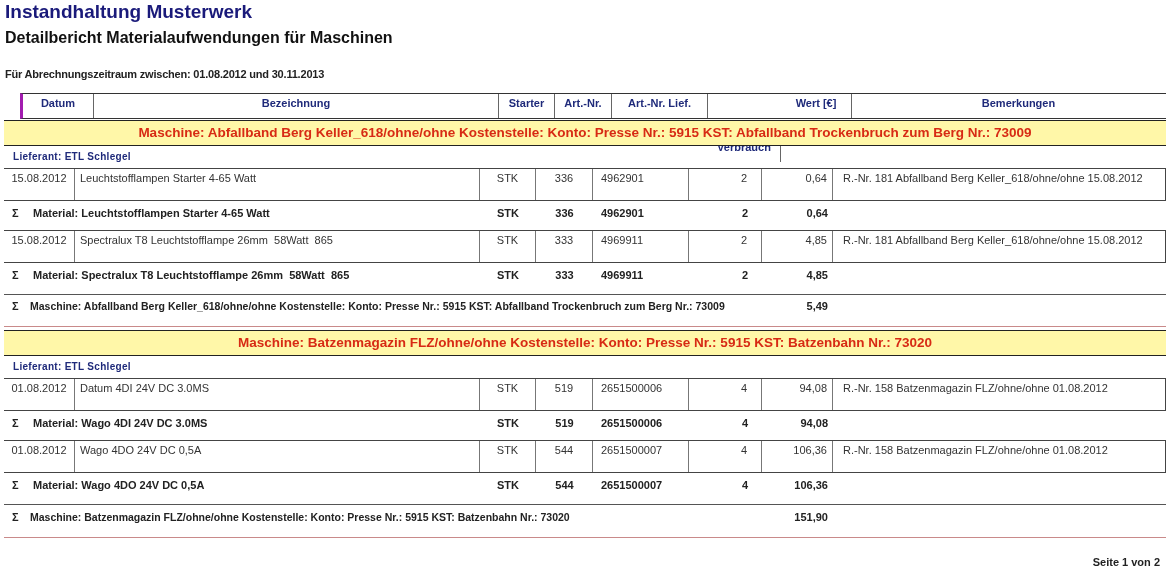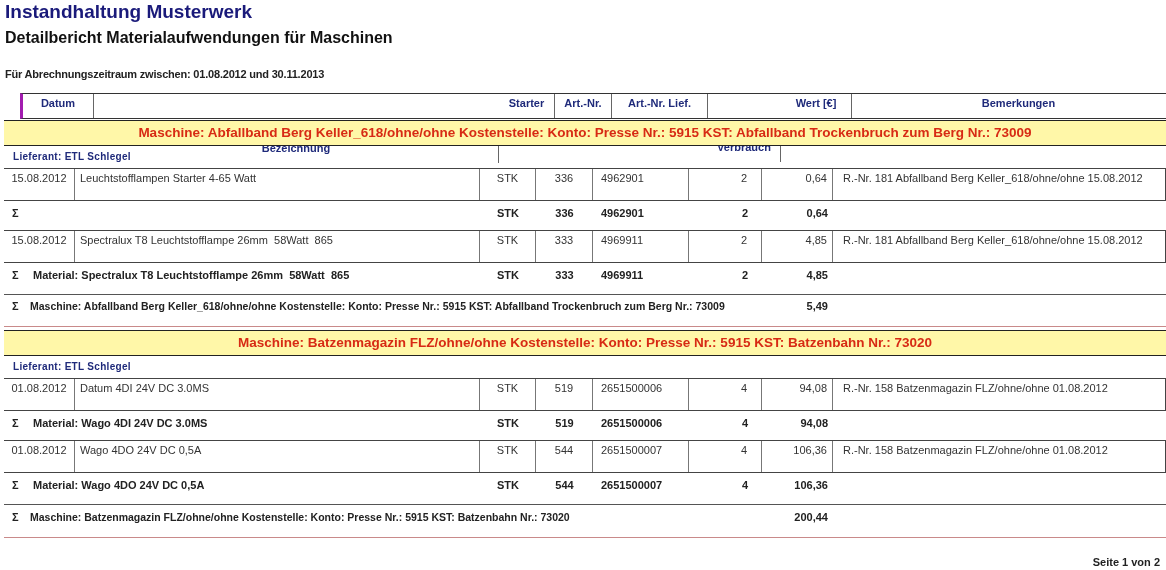--- a/index.html
+++ b/index.html
@@ -28,21 +28,21 @@
 </style>
 </head>
 <body>
 
 <div class="abs title">Instandhaltung Musterwerk</div>
 <div class="abs subtitle">Detailbericht Materialaufwendungen für Maschinen</div>
 <div class="abs period">Für Abrechnungszeitraum zwischen: 01.08.2012 und 30.11.2013</div>
 
 <div class="abs hdr" style="left:20px;width:1162px;border-left:3px solid #a21caf;border-right:1px solid #666;">
   <div class="hcell" style="left:0;width:71px;">Datum</div>
-  <div class="hcell" style="left:71px;width:405px;margin-top:45px;">Bezeichnung</div>
+  <div class="hcell" style="left:71px;width:405px;">Bezeichnung</div>
   <div class="hcell" style="left:476px;width:56px;">Starter</div>
   <div class="hcell" style="left:532px;width:57px;">Art.-Nr.</div>
   <div class="hcell" style="left:589px;width:96px;">Art.-Nr. Lief.</div>
   <div class="hcell" style="left:685px;width:73px;margin-top:44px;">Verbrauch</div>
   <div class="hcell" style="left:758px;width:71px;">Wert [€]</div>
   <div class="hcell" style="left:829px;width:333px;border-right:none;">Bemerkungen</div>
 </div>
 
 <div class="abs machine" style="top:120px;">Maschine: Abfallband Berg Keller_618/ohne/ohne Kostenstelle: Konto: Presse Nr.: 5915 KST: Abfallband Trockenbruch zum Berg Nr.: 73009</div>
 <div class="abs supplier" style="top:151px;">Lieferant: ETL Schlegel</div>
@@ -52,20 +52,21 @@
   <div class="dcell l" style="left:71px;width:405px;">Leuchtstofflampen Starter 4-65 Watt</div>
   <div class="dcell c" style="left:476px;width:56px;">STK</div>
   <div class="dcell c" style="left:532px;width:57px;">336</div>
   <div class="dcell l" style="left:589px;width:96px;padding-left:8px;">4962901</div>
   <div class="dcell r" style="left:685px;width:73px;padding-right:14px;">2</div>
   <div class="dcell r" style="left:758px;width:71px;">0,64</div>
   <div class="dcell l" style="left:829px;width:333px;border-right:none;padding-left:10px;">R.-Nr. 181 Abfallband Berg Keller_618/ohne/ohne 15.08.2012</div>
 </div>
 <div class="abs sum" style="top:204px;">
   <span class="scell" style="left:8px;">Σ</span>
+  <span class="scell" style="left:29px;">Material: Leuchtstofflampen Starter 4-65 Watt</span>
   <span class="scell" style="left:476px;width:56px;text-align:center;">STK</span>
   <span class="scell" style="left:532px;width:57px;text-align:center;">336</span>
   <span class="scell" style="left:597px;">4962901</span>
   <span class="scell" style="left:685px;width:59px;text-align:right;">2</span>
   <span class="scell" style="left:758px;width:66px;text-align:right;">0,64</span>
 </div>
 
 <div class="abs drow" style="top:230px;">
   <div class="dcell c" style="left:0;width:71px;">15.08.2012</div>
   <div class="dcell l" style="left:71px;width:405px;white-space:pre;">Spectralux T8 Leuchtstofflampe 26mm  58Watt  865</div>
@@ -132,21 +133,21 @@
   <span class="scell" style="left:476px;width:56px;text-align:center;">STK</span>
   <span class="scell" style="left:532px;width:57px;text-align:center;">544</span>
   <span class="scell" style="left:597px;">2651500007</span>
   <span class="scell" style="left:685px;width:59px;text-align:right;">4</span>
   <span class="scell" style="left:758px;width:66px;text-align:right;">106,36</span>
 </div>
 
 <div class="abs msum" style="top:504px;height:30px;">
   <span class="scell" style="left:8px;top:6px;">Σ</span>
   <span class="scell" style="left:26px;top:6px;font-size:10.5px;">Maschine: Batzenmagazin FLZ/ohne/ohne Kostenstelle: Konto: Presse Nr.: 5915 KST: Batzenbahn Nr.: 73020</span>
-  <span class="scell" style="left:758px;top:6px;width:66px;text-align:right;">200,44</span>
+  <span class="scell" style="left:758px;top:6px;width:66px;text-align:right;">151,90</span>
 </div>
 <div class="abs redline" style="top:537px;"></div>
 
 <div class="abs page">
   <span>Seite</span>
   <span>1</span>
   <span>von</span>
   <span>2</span>
 </div>
 

